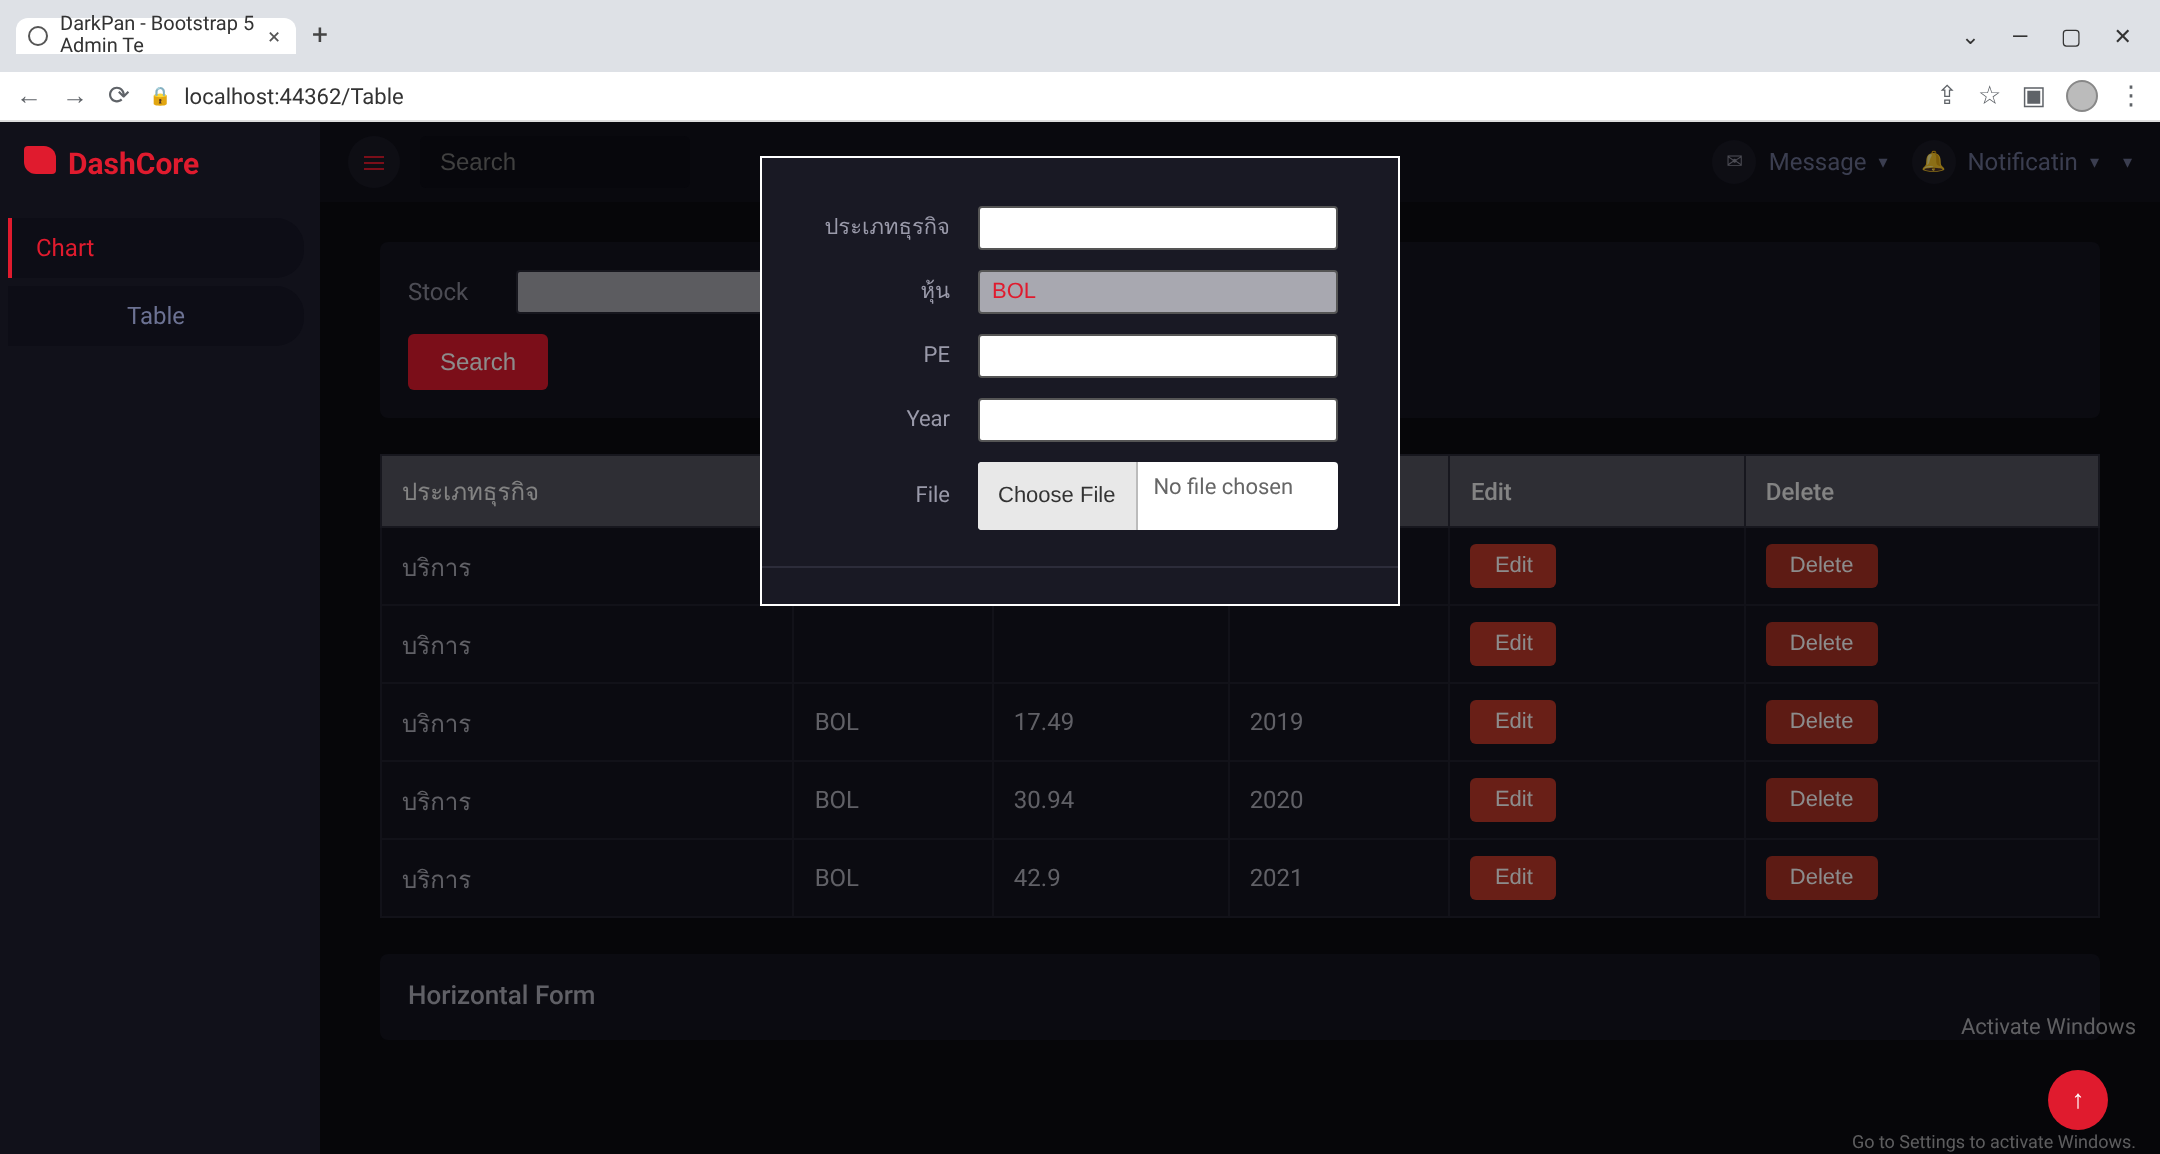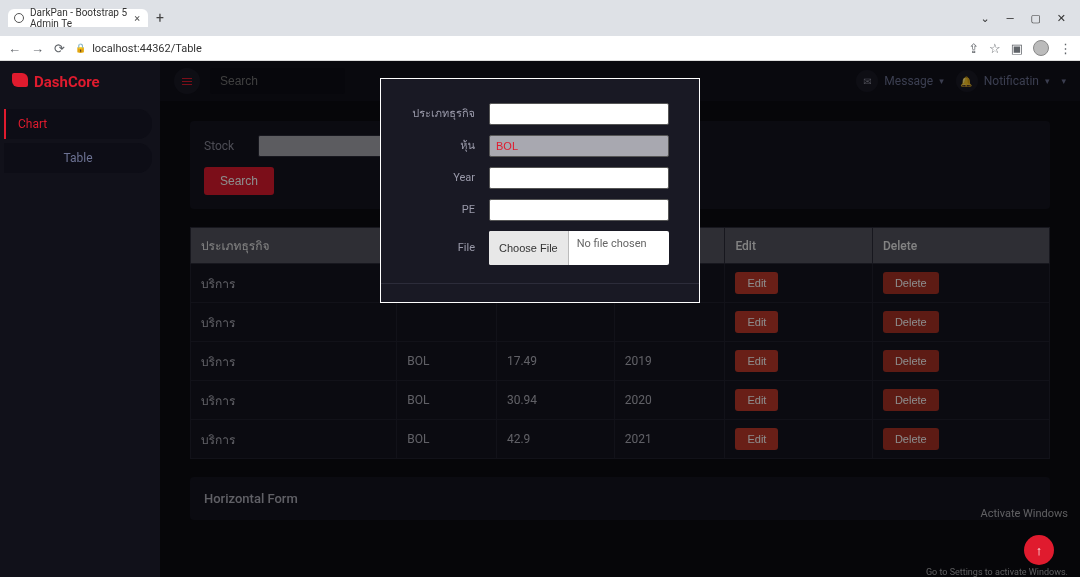--- a/index.html
+++ b/index.html
@@ -544,25 +544,25 @@
 <div class="modal">
   <div class="modal-row">
     <div class="modal-label">ประเภทธุรกิจ</div>
     <input class="modal-input" style="">
   </div>
   <div class="modal-row">
     <div class="modal-label">หุ้น</div>
     <input class="modal-input pref" value="BOL" style="">
   </div>
   <div class="modal-row">
+    <div class="modal-label">PE</div>
+    <input class="modal-input" style="">
+  </div>
+  <div class="modal-row">
     <div class="modal-label">Year</div>
-    <input class="modal-input" style="">
-  </div>
-  <div class="modal-row">
-    <div class="modal-label">PE</div>
     <input class="modal-input" style="">
   </div>
   <div class="modal-row">
     <div class="modal-label">File</div>
     <div class="file-wrap">
       <button class="file-btn">Choose File</button>
       <span class="file-text">No file chosen</span>
     </div>
   </div>
   <hr>

